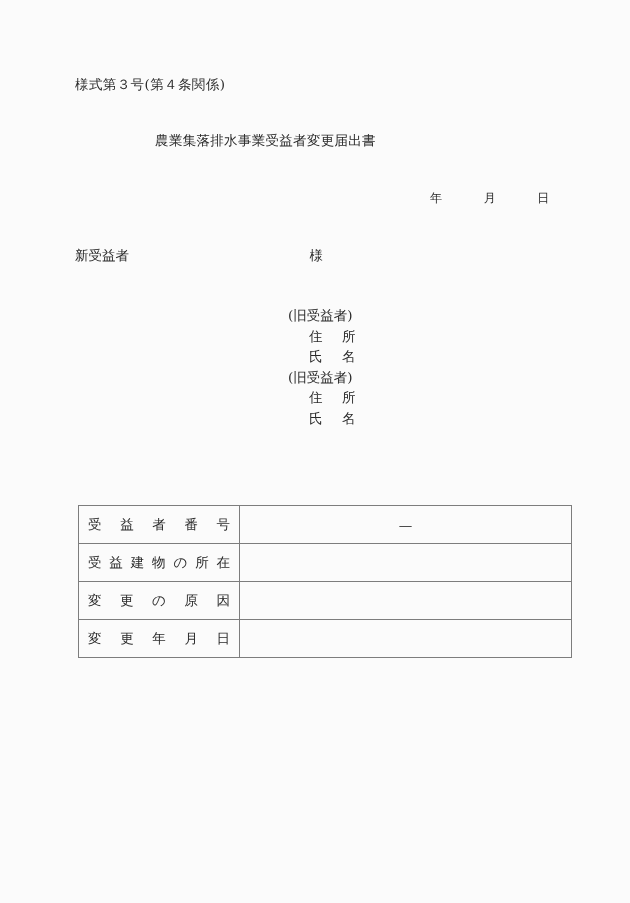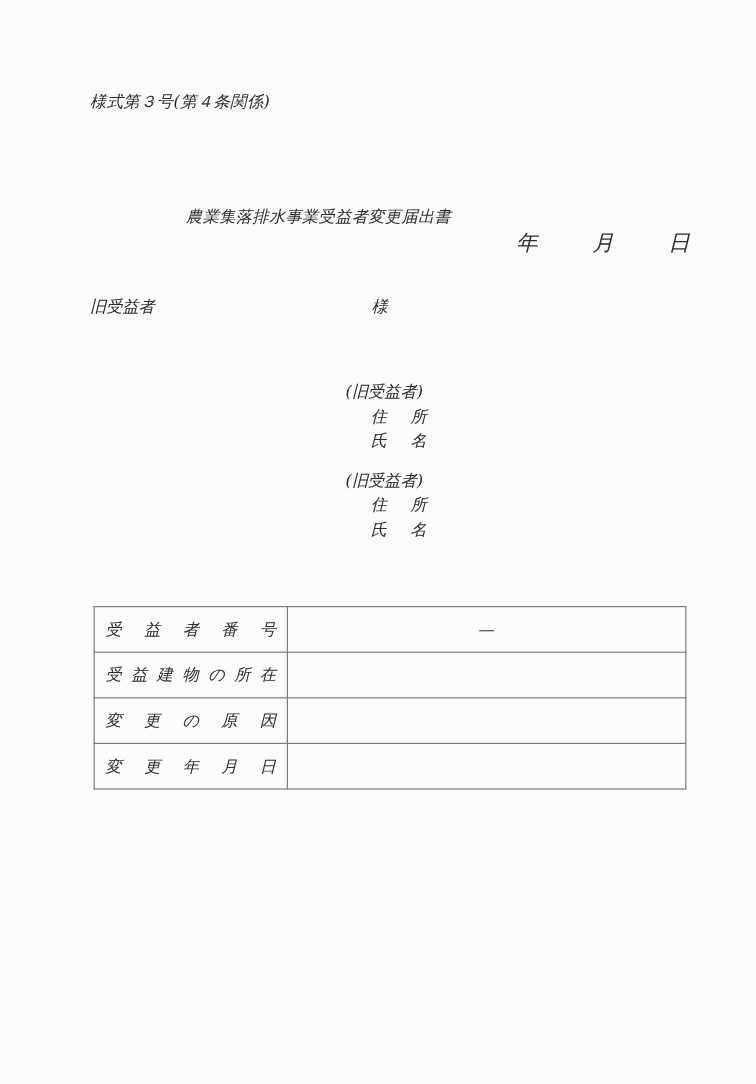--- a/index.html
+++ b/index.html
@@ -14,21 +14,20 @@
     font-family: "DejaVu Serif", "Liberation Serif", serif;
     color: #2b2b2b;
     position: relative;
     overflow: hidden;
   }
   .page {
     position: relative;
     width: 531px;
     height: 903px;
     box-sizing: border-box;
-    font-style: italic;
   }
 
   
   .form-number {
     position: absolute;
     left: 75px;
     top: 76px;
     font-size: 13.5px;
     letter-spacing: 0.4px;
     white-space: nowrap;
@@ -36,29 +35,28 @@
 
   
   .doc-title {
     position: absolute;
     left: 0;
     right: 0;
     top: 132px;
     text-align: center;
     font-size: 13.5px;
     letter-spacing: 0.3px;
-    margin-top: 40px;
   }
 
   
   .date-line {
     position: absolute;
     left: 430px;
     top: 190px;
-    font-size: 18px;
+    font-size: 12px;
     white-space: nowrap;
     text-align: right;
   }
   .date-line .seg { display: inline-block; }
   .date-line .gap-a { display: inline-block; width: 34px; }
   .date-line .gap-b { display: inline-block; width: 34px; }
 
   
   .addressee {
     position: absolute;
@@ -74,21 +72,20 @@
   
   .party-block {
     position: absolute;
     left: 288px;
     top: 305px;
     font-size: 13.5px;
     line-height: 20.5px;
   }
   .party-block .party-heading {
     white-space: nowrap;
-    margin-top: 12px;
   }
   .party-block .party-field {
     white-space: nowrap;
     padding-left: 21px;
   }
   .party-block .fld-gap { display: inline-block; width: 11px; }
 
   
   .body-text {
     position: absolute;
@@ -144,21 +141,21 @@
 
   <div class="date-line">
     <span class="seg">年</span>
     <span class="gap-a"></span>
     <span class="seg">月</span>
     <span class="gap-b"></span>
     <span class="seg">日</span>
   </div>
 
   <div class="addressee">
-    <span class="name">旧受益者</span>
+    <span class="name">新受益者</span>
     <span class="spacer"></span>
     <span class="honorific">様</span>
   </div>
 
   <div class="party-block">
 
     <div class="party-heading">(旧受益者)</div>
     <div class="party-field">
       <span>住</span>
       <span class="fld-gap"></span>

